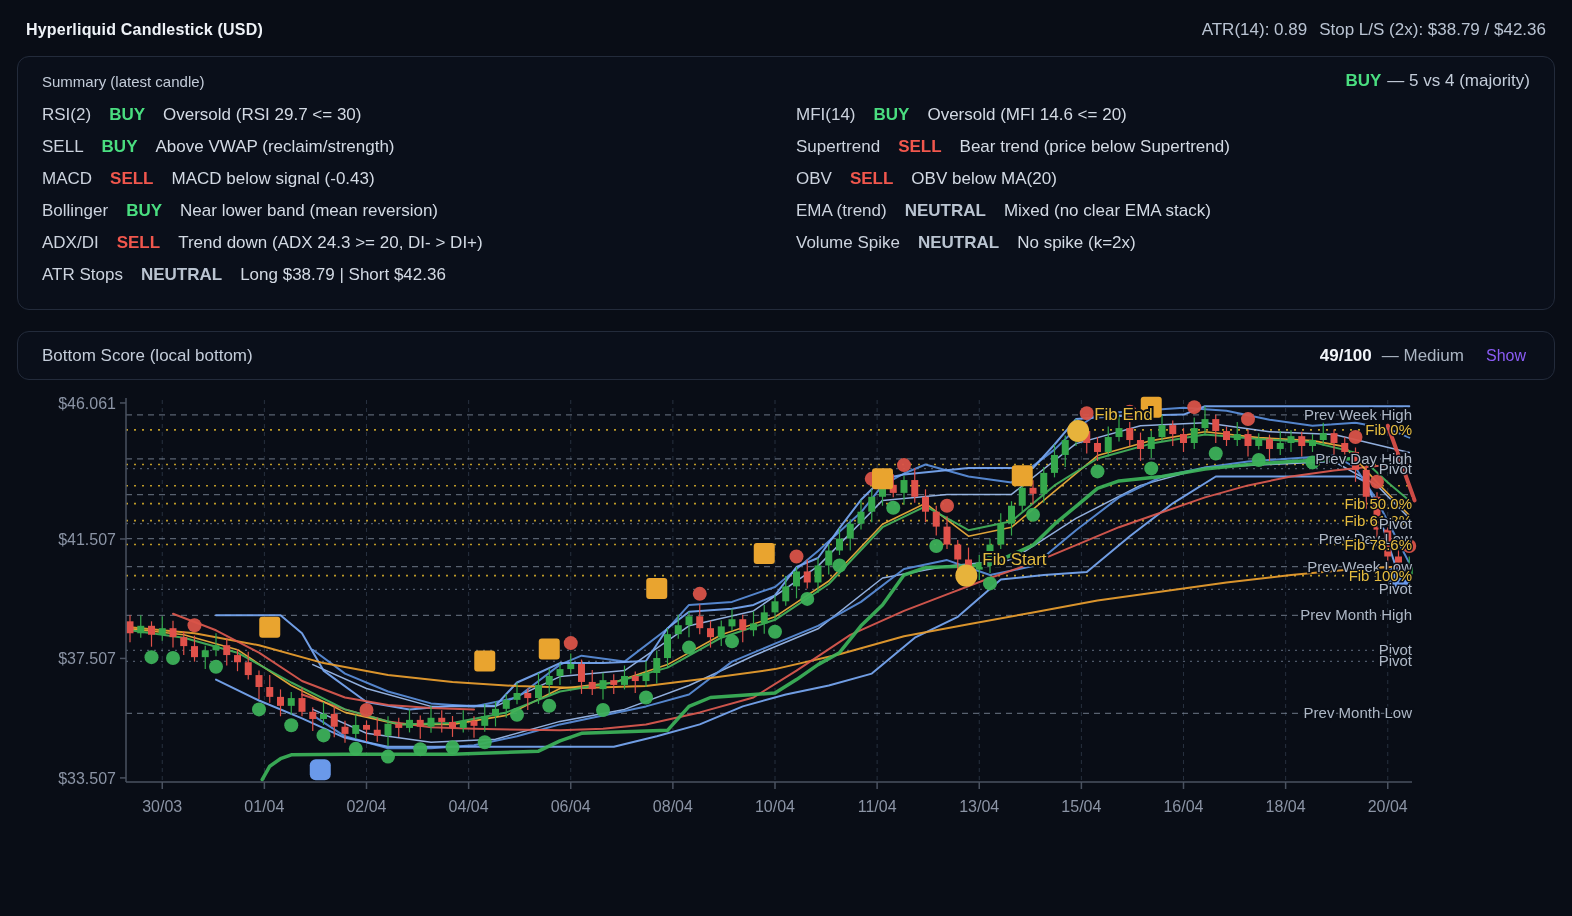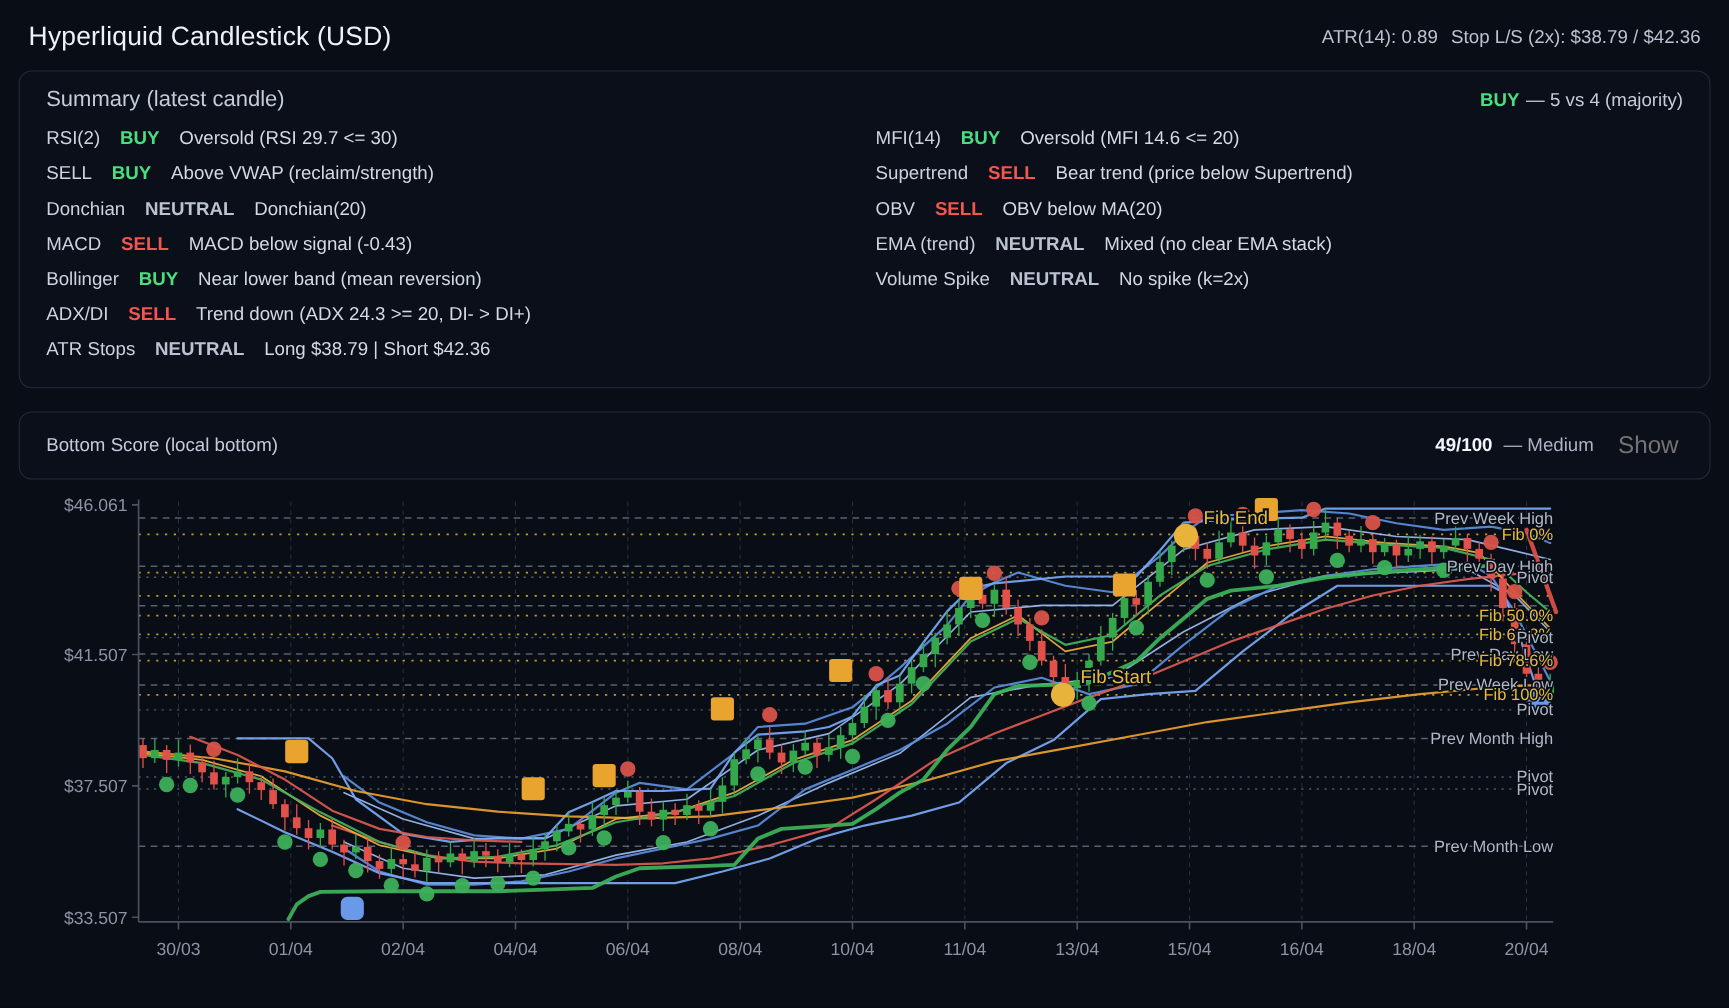--- a/index.html
+++ b/index.html
@@ -1,40 +1,40 @@
 <!DOCTYPE html>
 <html><head>
 <meta charset="utf-8">
 <style>
   * { margin:0; padding:0; box-sizing:border-box; }
   html,body { width:1572px; height:916px; background:#090d16; overflow:hidden;
               font-family:"Liberation Sans", sans-serif; color:#cdd5e0; }
   .hdr { display:flex; justify-content:space-between; align-items:center; padding:20px 26px 16px 26px; }
-  .hdr-title { font-size:24px; font-weight:400; color:#eef2f7; letter-spacing:.2px; }
+  .hdr-title { font-size:16px; font-weight:700; color:#eef2f7; letter-spacing:.2px; }
   .hdr-right { font-size:17px; color:#b9c3d2; display:flex; gap:12px; }
   .panel { margin:0 17px; border:1px solid #232b3b; border-radius:12px; background:#0a0f1a; }
   .sum-panel { padding:14px 24px 18px 24px; }
   .sum-head { display:flex; justify-content:space-between; align-items:center; margin-bottom:8px; }
-  .sum-title { font-size:20px; color:#c3ccd9; }
+  .sum-title { font-size:15px; color:#c3ccd9; }
   .verdict { font-size:17px; color:#c3ccd9; }
   .verdict .v-sig { font-weight:700; margin-right:6px; }
   .cols { display:flex; }
   .col { flex:1 1 50%; }
   .col.right { padding-left:10px; }
   .row { font-size:17px; line-height:32px; white-space:nowrap; }
   .ind { color:#ccd3de; margin-right:18px; }
   .sig { font-weight:700; margin-right:18px; }
   .sig-BUY { color:#4ade80; } .sig-SELL { color:#f1574d; } .sig-NEUTRAL { color:#bac4d1; }
   .desc { color:#d3dae4; }
-  .score-panel { margin-top:21px; padding:12px 24px; display:flex; justify-content:space-between; align-items:center; height:62px; }
+  .score-panel { margin-top:21px; padding:12px 24px; display:flex; justify-content:space-between; align-items:center; height:49px; }
   .score-title { font-size:17px; color:#c3ccd9; }
   .score-right { display:flex; align-items:center; gap:10px; font-size:17px; }
   .score-val { font-weight:700; color:#f2f5fa; }
   .score-level { color:#aab4c2; }
-  .show-btn { background:none; border:none; color:#737373; font-size:22px; cursor:pointer;
+  .show-btn { background:none; border:none; color:#8b5cf6; font-size:16px; cursor:pointer;
               font-family:"Liberation Sans", sans-serif; padding:2px 4px; margin-left:8px; }
   .chart-wrap { margin:4px 8px 0 8px; }
   svg text { font-family:"Liberation Sans", sans-serif; }
 </style>
 </head>
 <body>
 
 <div class="hdr">
   <div class="hdr-title">Hyperliquid Candlestick (USD)</div>
   <div class="hdr-right">
@@ -47,21 +47,20 @@
   <div class="sum-head">
     <div class="sum-title">Summary (latest candle)</div>
     <div class="verdict">
       <span class="v-sig sig-BUY">BUY</span><span>— 5 vs 4 (majority)</span>
     </div>
   </div>
   <div class="cols">
     <div class="col left" id="sum-left">
         <div class="row"><span class="ind">RSI(2)</span><span class="sig sig-BUY">BUY</span><span class="desc">Oversold (RSI 29.7 &lt;= 30)</span></div>
         <div class="row"><span class="ind">SELL</span><span class="sig sig-BUY">BUY</span><span class="desc">Above VWAP (reclaim/strength)</span></div>
-        <div class="row"><span class="ind">Donchian</span><span class="sig sig-NEUTRAL">NEUTRAL</span><span class="desc">Donchian(20)</span></div>
         <div class="row"><span class="ind">MACD</span><span class="sig sig-SELL">SELL</span><span class="desc">MACD below signal (-0.43)</span></div>
         <div class="row"><span class="ind">Bollinger</span><span class="sig sig-BUY">BUY</span><span class="desc">Near lower band (mean reversion)</span></div>
         <div class="row"><span class="ind">ADX/DI</span><span class="sig sig-SELL">SELL</span><span class="desc">Trend down (ADX 24.3 &gt;= 20, DI- &gt; DI+)</span></div>
         <div class="row"><span class="ind">ATR Stops</span><span class="sig sig-NEUTRAL">NEUTRAL</span><span class="desc">Long $38.79 | Short $42.36</span></div>
       </div>
     <div class="col right" id="sum-right">
         <div class="row"><span class="ind">MFI(14)</span><span class="sig sig-BUY">BUY</span><span class="desc">Oversold (MFI 14.6 &lt;= 20)</span></div>
         <div class="row"><span class="ind">Supertrend</span><span class="sig sig-SELL">SELL</span><span class="desc">Bear trend (price below Supertrend)</span></div>
         <div class="row"><span class="ind">OBV</span><span class="sig sig-SELL">SELL</span><span class="desc">OBV below MA(20)</span></div>
         <div class="row"><span class="ind">EMA (trend)</span><span class="sig sig-NEUTRAL">NEUTRAL</span><span class="desc">Mixed (no clear EMA stack)</span></div>

